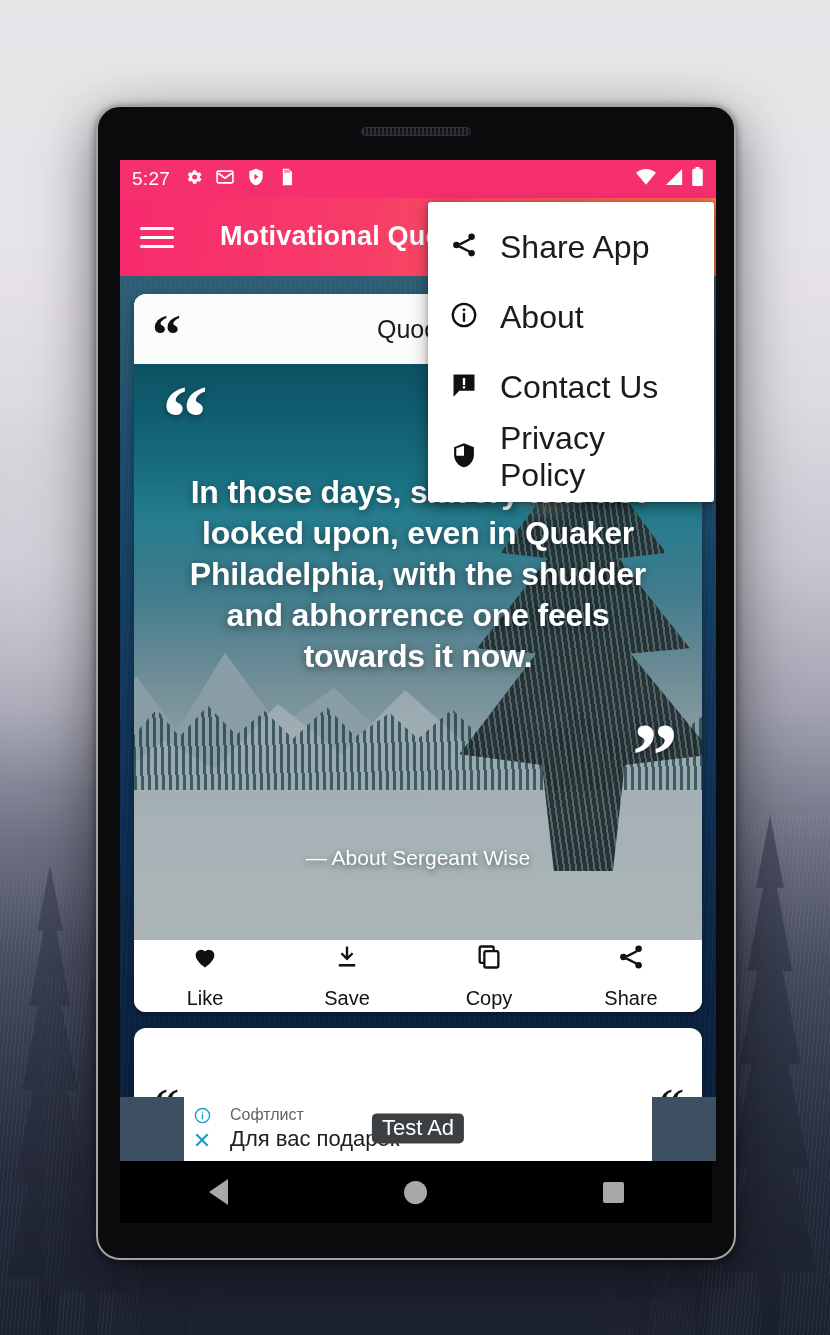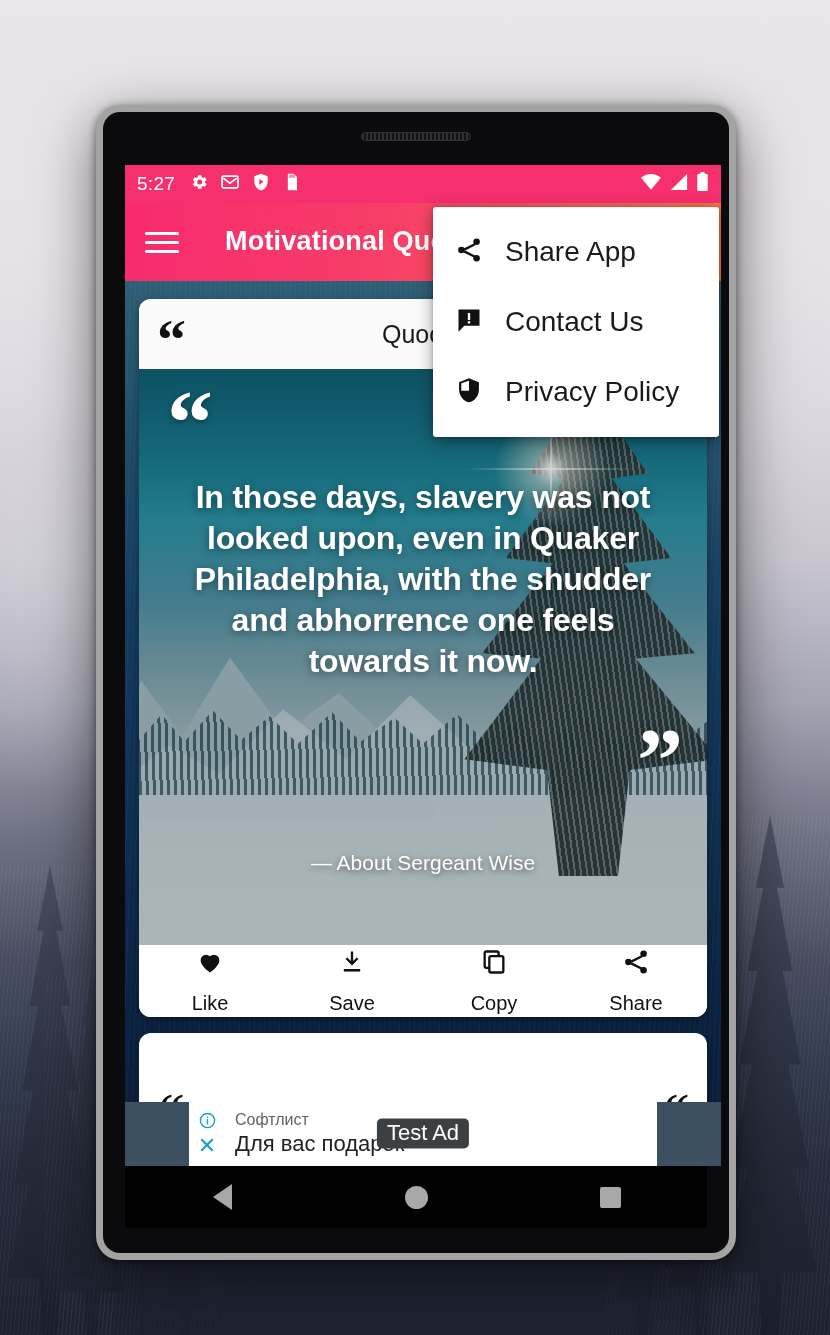--- a/index.html
+++ b/index.html
@@ -41,21 +41,21 @@
   .t5 { right:150px; width:74px;  height:300px; opacity:.4; }
   .t-far { left:150px; width:70px; height:230px; opacity:.28; }
 
   
   .device {
     position:absolute; left:96px; top:105px;
     width:640px; height:1155px;
     background:#0b0b0d;
     border-radius:24px;
     box-shadow: 0 18px 60px rgba(0,0,0,.55), 0 2px 8px rgba(0,0,0,.5);
-    border:7px solid #a3a3a3;
+    border:2px solid #a3a3a3;
   }
   .bezel-top { position:absolute; left:0; right:0; top:0; height:58px; }
   .speaker {
     position:absolute; left:50%; top:20px; transform:translateX(-50%);
     width:110px; height:9px; border-radius:5px;
     background:#18181c; border:1px solid #303036;
     background-image: repeating-linear-gradient(90deg,#2e2e34 0 2px,#131317 2px 4px);
   }
   .screen {
     position:absolute; left:22px; top:53px;
@@ -235,21 +235,21 @@
     width:286px; background:#fff;
     border-radius:3px;
     box-shadow:0 5px 18px rgba(0,0,0,.35), 0 1px 4px rgba(0,0,0,.25);
     padding:10px 0;
     z-index:50;
   }
   .menu-item {
     display:flex; align-items:center; gap:22px;
     height:70px; padding:0 22px 0 22px; cursor:pointer;
   }
-  .menu-label { font-size:28px; color:#1b1b1b; }
+  .menu-label { font-size:32px; color:#1b1b1b; }
 
   
   .adbar {
     position:absolute; left:0; right:0; bottom:0;
     height:64px; background:#4a5c6b;
     display:flex; align-items:stretch; z-index:30;
   }
   .ad-side { width:64px; background:#3c5062; }
   .ad-inner { flex:1; background:#fff; display:flex; align-items:center; position:relative; }
   .ad-badges {
@@ -465,20 +465,30 @@
               <circle cx="18.5" cy="5" r="2.8"></circle>
               <circle cx="18.5" cy="19" r="2.8"></circle>
               <circle cx="5.5" cy="12" r="2.8"></circle>
               <path d="M7.4 10.8l9.2-4.6.9 1.8-9.2 4.6zM8.3 12.3l9.2 4.6-.9 1.8-9.2-4.6z"></path>
             </svg>
         </span>
         <span class="menu-label">Share App</span>
       </div>
       <div class="menu-item">
         <span>
+          <svg width="28" height="28" viewBox="0 0 24 24" fill="none" stroke="#111" stroke-width="2">
+              <circle cx="12" cy="12" r="9.6"></circle>
+              <path d="M12 11v6" stroke-linecap="round"></path>
+              <circle cx="12" cy="7.6" r="1.2" fill="#111" stroke="none"></circle>
+            </svg>
+        </span>
+        <span class="menu-label">About</span>
+      </div>
+      <div class="menu-item">
+        <span>
           <svg width="28" height="28" viewBox="0 0 24 24" fill="#111">
               <path d="M3 3h18v14H8l-5 5z"></path>
               <rect x="11" y="6" width="2" height="6" fill="#fff"></rect>
               <rect x="11" y="13" width="2" height="2" fill="#fff"></rect>
             </svg>
         </span>
         <span class="menu-label">Contact Us</span>
       </div>
       <div class="menu-item">
         <span>

